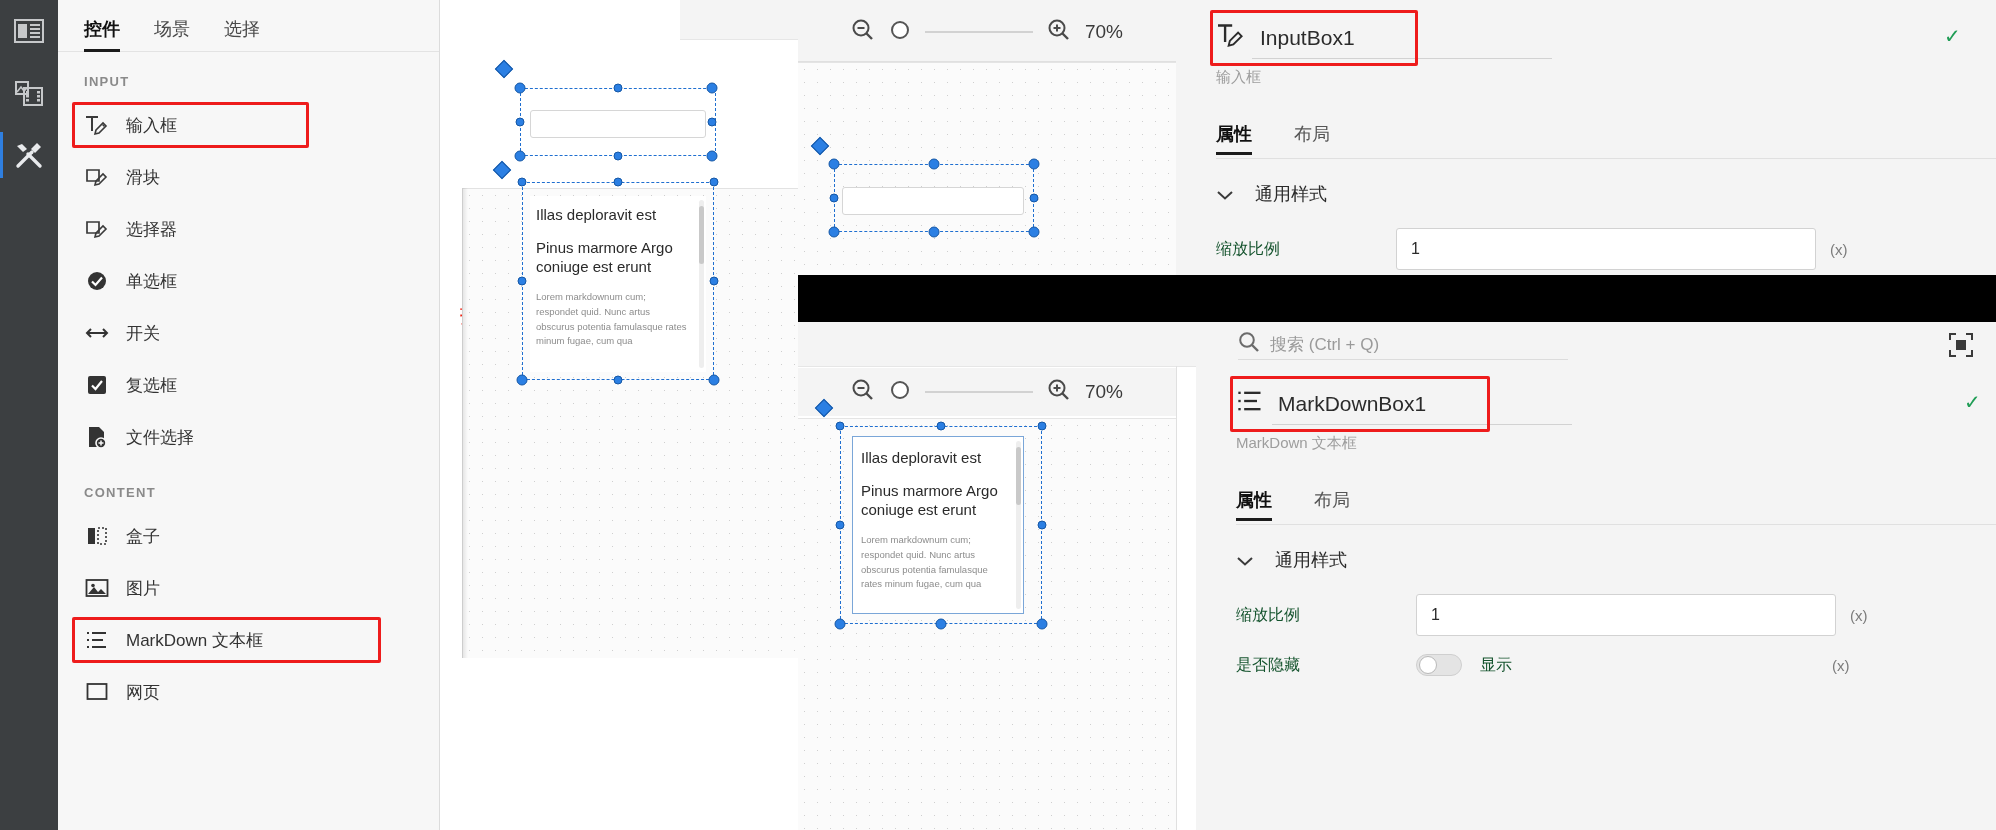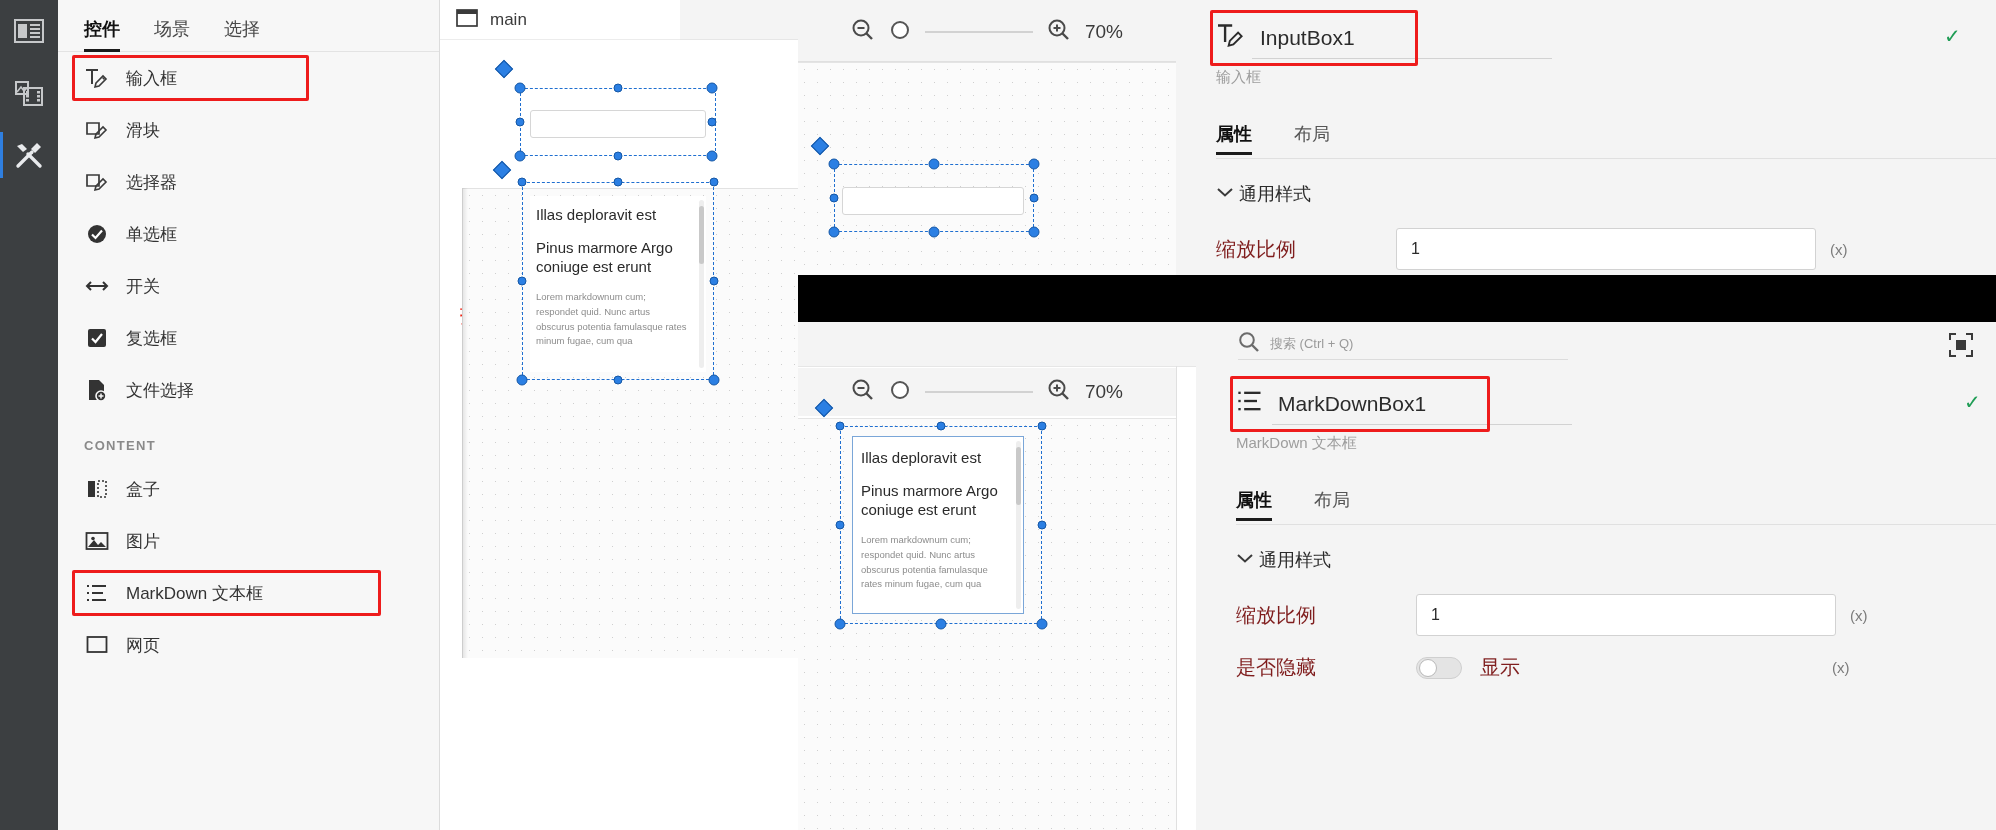--- a/index.html
+++ b/index.html
@@ -139,21 +139,21 @@
     background: #f4f4f4; border-bottom: 1px solid #e0e0e0;
     display: flex; align-items: center;
   }
   .searchbar {
     position: absolute; left: 0; top: 0; right: 0; height: 44px;
     background: #f4f4f4; display: flex; align-items: center;
   }
   .search-inner {
     position: absolute; left: 440px; display: flex; align-items: center; gap: 10px;
   }
-  .search-inner .txt { font-size: 13px; color: #9a9a9a; }
+  .search-inner .txt { font-size: 17px; color: #9a9a9a; }
   .search-underline {
     position: absolute; left: 440px; top: 37px; width: 330px; height: 1px; background: #dcdcdc;
   }
   .expand-ic { position: absolute; right: 22px; top: 10px; }
 
   .zoombar {
     position: absolute; left: 0; width: 378px; height: 48px;
     display: flex; align-items: center; justify-content: center; gap: 14px;
     background: #f4f4f4;
   }
@@ -176,23 +176,23 @@
   .insp-underline { position: absolute; height: 1px; background: #d2d2d2; }
   .insp-sub { font-size: 15px; color: #9d9d9d; }
   .insp-check { position: absolute; color: #1f9d55; font-size: 20px; }
   .insp-tabs { display: flex; gap: 42px; }
   .insp-tab { font-size: 18px; color: #555; position: relative; padding-bottom: 9px; }
   .insp-tab.active { color: #111; font-weight: 600; }
   .insp-tab.active::after {
     content:""; position:absolute; left:0; right:0; bottom:0; height:3px; background:#1b1b1b;
   }
   .insp-divider { position: absolute; height: 1px; background: #e0e0e0; }
-  .section-hdr { display: flex; align-items: flex-start; gap: 5px; font-size: 18px; color: #2b2b2b; }
+  .section-hdr { display: flex; align-items: flex-end; gap: 21px; font-size: 18px; color: #2b2b2b; }
   .prop-row { display: flex; align-items: center; }
-  .prop-label { font-size: 20px; color: #7f1d1d; }
+  .prop-label { font-size: 16px; color: #14532d; }
   .prop-input {
     background: #fff; border: 1px solid #d2d2d2; border-radius: 3px;
     height: 42px; display: flex; align-items: center; padding-left: 14px;
     font-size: 16px; color: #2b2b2b;
   }
   .prop-unit { font-size: 15px; color: #7c7c7c; }
   .toggle {
     width: 46px; height: 22px; border-radius: 11px; background: #e4e4e4;
     border: 1px solid #cfcfcf; position: relative;
   }
@@ -252,20 +252,21 @@
     </div>
   </div>
 
   <div class="palette">
     <div class="palette-tabs">
       <div class="palette-tab active">控件</div>
       <div class="palette-tab">场景</div>
       <div class="palette-tab">选择</div>
     </div>
 
+    <div class="group-label">INPUT</div>
 
     <div class="pal-item highlight">
       <span class="ic">
         <svg width="24" height="22" viewBox="0 0 24 22">
           <path d="M1 3 L13 3 M7 3 L7 17" stroke="#3a3a3a" stroke-width="2" fill="none"></path>
           <path d="M11 16 L18 9 L21 12 L14 19 L10 20 Z" fill="none" stroke="#3a3a3a" stroke-width="1.6"></path>
           <path d="M17.5 10.5 L19.5 12.5" stroke="#3a3a3a" stroke-width="1.4"></path>
         </svg>
       </span>
       <span>输入框</span>
@@ -375,29 +376,20 @@
         <svg width="22" height="20" viewBox="0 0 22 20">
           <rect x="1.5" y="2" width="19" height="15" fill="none" stroke="#333" stroke-width="1.8"></rect>
         </svg>
       </span>
       <span>网页</span>
     </div>
   </div>
 
   <div class="scene">
     <div class="scene-right-fill"></div>
-    <div class="scene-tabbar">
-      <span>
-        <svg width="22" height="18" viewBox="0 0 22 18">
-          <rect x="1" y="1" width="20" height="16" fill="#fff" stroke="#3a3a3a" stroke-width="1.7"></rect>
-          <rect x="1" y="1" width="20" height="4" fill="#3a3a3a"></rect>
-        </svg>
-      </span>
-      <span class="label">main</span>
-    </div>
 
     <div class="drag-hint">拖放至场景</div>
 
     <div class="arrow-wrap">
       <svg width="170" height="26" viewBox="0 0 170 26">
         <defs>
           <linearGradient id="ag" x1="0" y1="0" x2="1" y2="0">
             <stop offset="0" stop-color="#ee2010" stop-opacity="0.15"></stop>
             <stop offset="0.35" stop-color="#ee2010" stop-opacity="1"></stop>
             <stop offset="1" stop-color="#ee2010" stop-opacity="1"></stop>

